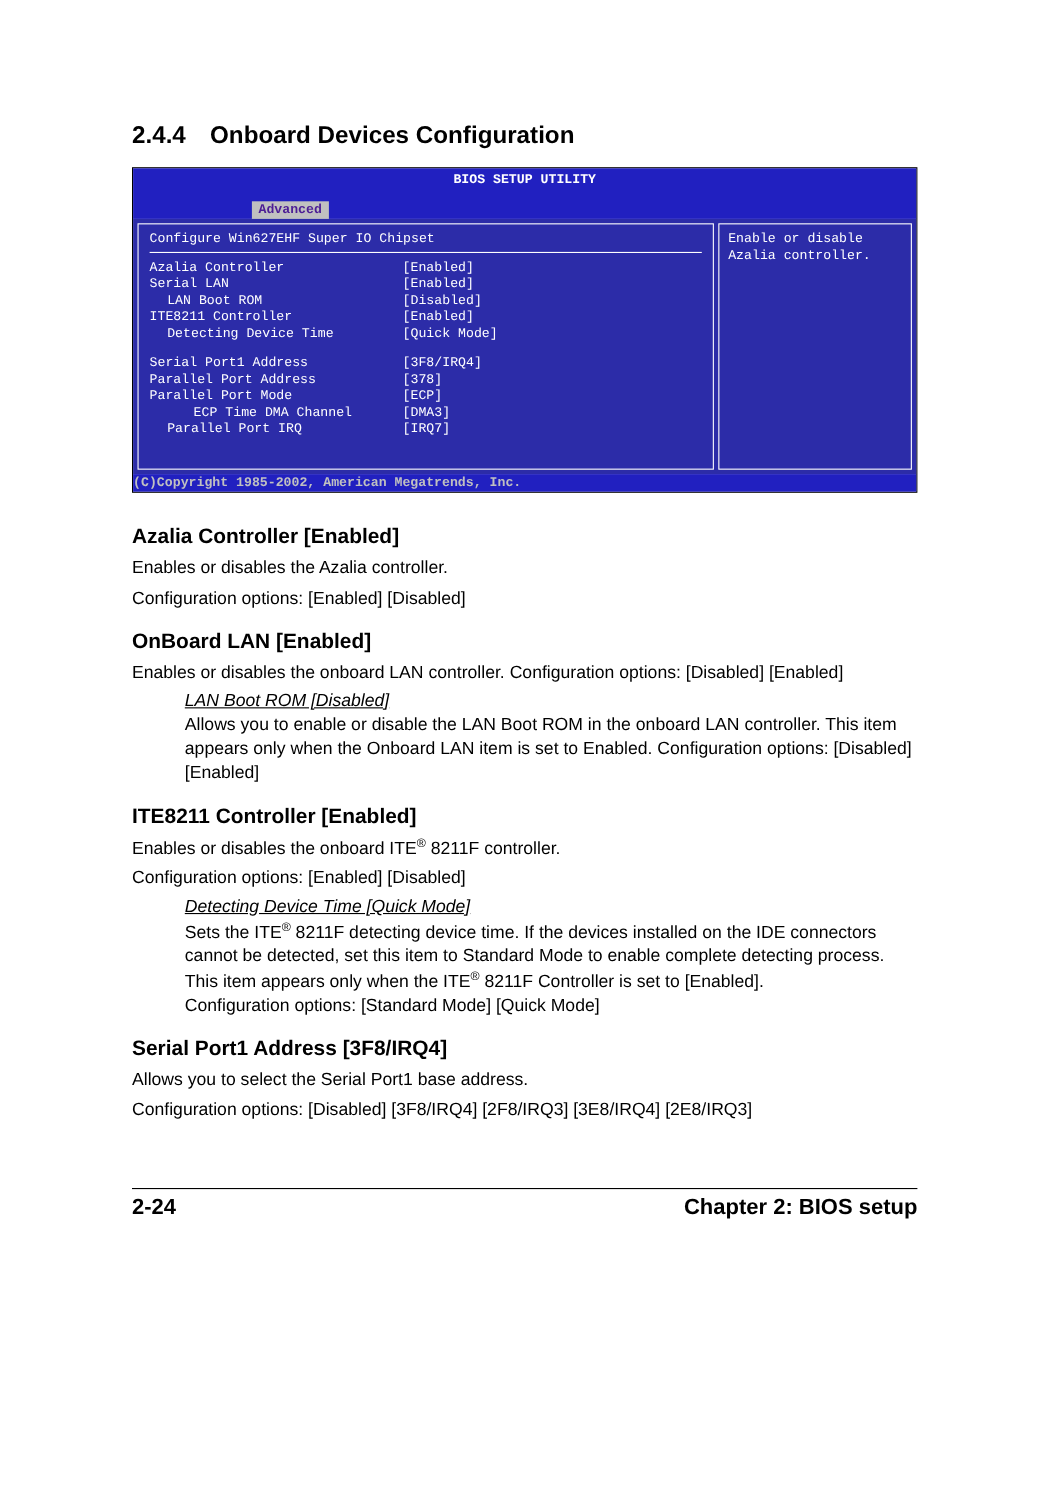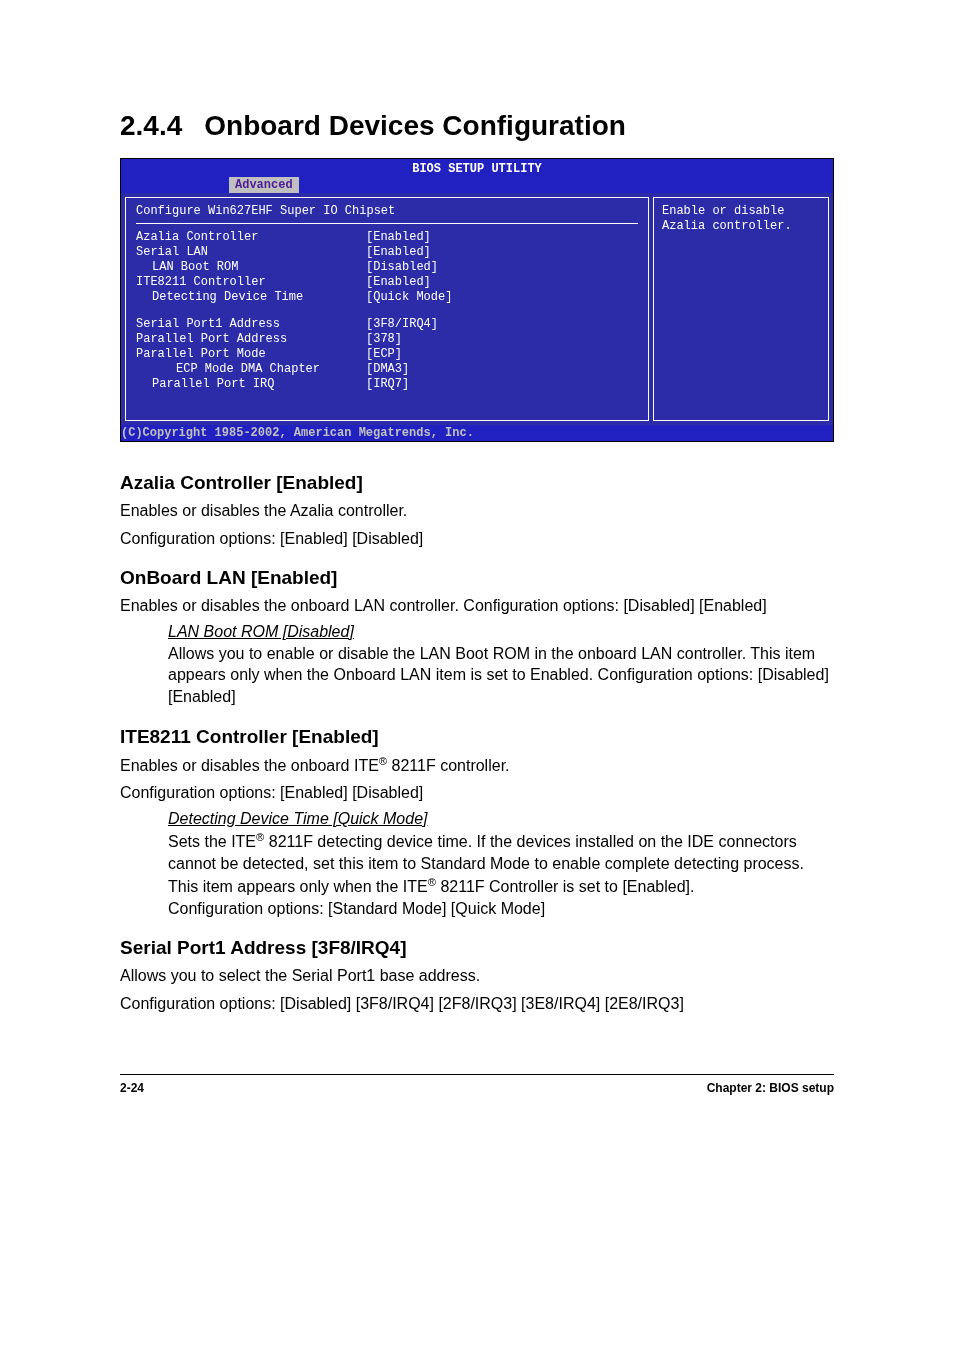--- a/index.html
+++ b/index.html
@@ -7,41 +7,41 @@
     font-family: Arial, Helvetica, sans-serif;
     background: #ffffff;
     width: 954px;
     margin: 0 auto;
     color: #000;
   }
   .page {
     padding: 110px 120px 40px 120px;
   }
   .section-num-title {
-    font-size: 28px;
+    font-size: 22px;
     font-weight: bold;
     margin-bottom: 16px;
   }
   .section-num-title .num {
     margin-right: 22px;
   }
   .bios-box {
     border: 1px solid #000;
     margin-bottom: 30px;
     font-family: "Courier New", monospace;
     font-size: 12px;
   }
   .bios-titlebar {
     background: #2120c0;
     color: #ffffff;
     text-align: center;
     font-weight: bold;
     padding: 2px 0;
     position: relative;
-    height: 34px;
+    height: 46px;
   }
   .bios-titlebar .title {
     display: block;
     padding-top: 1px;
   }
   .bios-tab {
     position: absolute;
     left: 108px;
     bottom: 0;
     background: #c0c0c0;
@@ -122,21 +122,21 @@
     font-size: 16px;
     line-height: 1.35;
   }
   sup { font-size: 0.7em; }
   .page-footer {
     border-top: 1px solid #000;
     margin-top: 60px;
     padding-top: 6px;
     display: flex;
     justify-content: space-between;
-    font-size: 12px;
+    font-size: 20px;
     font-weight: bold;
   }
 </style>
 </head>
 <body>
 
 <div class="page">
 
   <div class="section-num-title">
     <span class="num">2.4.4</span><span>Onboard Devices Configuration</span>
@@ -181,21 +181,21 @@
             </div>
             <div class="bios-row">
               <span class="lbl">Parallel Port Address</span>
               <span class="val">[378]</span>
             </div>
             <div class="bios-row">
               <span class="lbl">Parallel Port Mode</span>
               <span class="val">[ECP]</span>
             </div>
             <div class="bios-row indent2">
-              <span class="lbl">ECP Mode DMA Chapter</span>
+              <span class="lbl">ECP Time DMA Channel</span>
               <span class="val">[DMA3]</span>
             </div>
             <div class="bios-row indent1">
               <span class="lbl">Parallel Port IRQ</span>
               <span class="val">[IRQ7]</span>
             </div>
           </div>
       </div>
       <div class="bios-right">Enable or disable Azalia controller.</div>
     </div>

